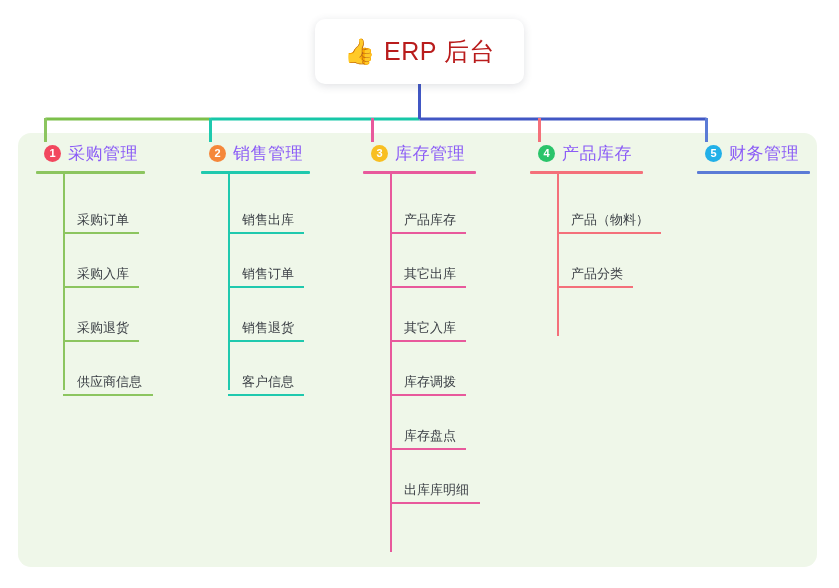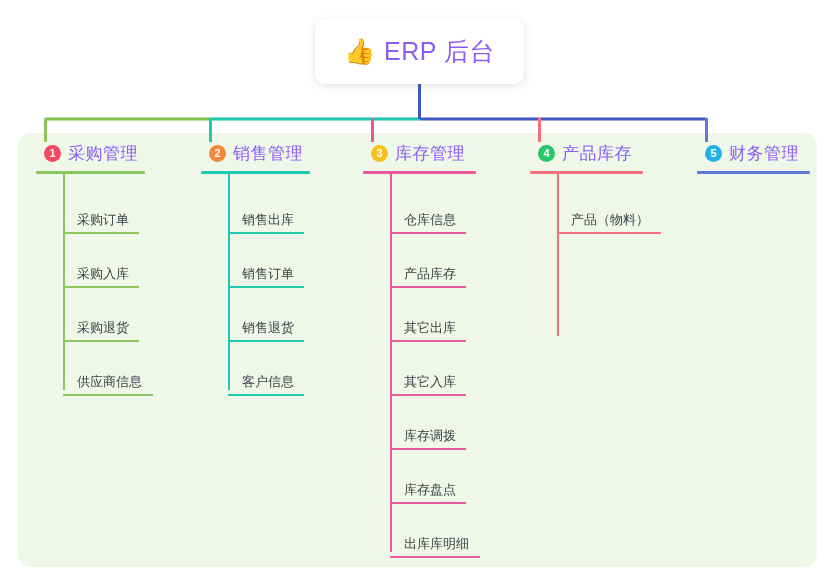--- a/index.html
+++ b/index.html
@@ -36,21 +36,21 @@
     justify-content: center;
     gap: 9px;
     box-sizing: border-box;
   }
   #root-node .thumb {
     font-size: 25px;
     line-height: 1;
   }
   #root-node .root-label {
     font-size: 25px;
-    color: #8b5cf6;
+    color: #b91c1c;
     letter-spacing: 0.5px;
     white-space: nowrap;
   }
 
   
   #connectors {
     position: absolute;
     left: 0;
     top: 0;
     width: 839px;
@@ -213,24 +213,20 @@
       </div>
       <div class="column" style="left: 363px;">
         <div class="col-head">
           <span class="badge" style="background: rgb(248, 191, 33);">3</span>
           <span class="col-title">库存管理</span>
         </div>
         <div class="col-underline" style="background: rgb(232, 89, 156); width: 113px;"></div>
         <div class="col-body">
           <div class="spine" style="background: rgb(232, 89, 156); height: 378px;"></div>
           <div class="leaf">
-            <span class="leaf-label">仓库信息</span>
-            <div class="leaf-rule" style="background: rgb(232, 89, 156); width: 76px;"></div>
-          </div>
-          <div class="leaf">
             <span class="leaf-label">产品库存</span>
             <div class="leaf-rule" style="background: rgb(232, 89, 156); width: 76px;"></div>
           </div>
           <div class="leaf">
             <span class="leaf-label">其它出库</span>
             <div class="leaf-rule" style="background: rgb(232, 89, 156); width: 76px;"></div>
           </div>
           <div class="leaf">
             <span class="leaf-label">其它入库</span>
             <div class="leaf-rule" style="background: rgb(232, 89, 156); width: 76px;"></div>
@@ -254,20 +250,24 @@
           <span class="badge" style="background: rgb(42, 196, 106);">4</span>
           <span class="col-title">产品库存</span>
         </div>
         <div class="col-underline" style="background: rgb(244, 112, 122); width: 113px;"></div>
         <div class="col-body">
           <div class="spine" style="background: rgb(244, 112, 122); height: 162px;"></div>
           <div class="leaf">
             <span class="leaf-label">产品（物料）</span>
             <div class="leaf-rule" style="background: rgb(244, 112, 122); width: 104px;"></div>
           </div>
+          <div class="leaf">
+            <span class="leaf-label">产品分类</span>
+            <div class="leaf-rule" style="background: rgb(244, 112, 122); width: 76px;"></div>
+          </div>
         </div>
       </div>
       <div class="column" style="left: 697px;">
         <div class="col-head">
           <span class="badge" style="background: rgb(34, 176, 232);">5</span>
           <span class="col-title">财务管理</span>
         </div>
         <div class="col-underline" style="background: rgb(91, 123, 214); width: 113px;"></div>
       </div>
     </div>

